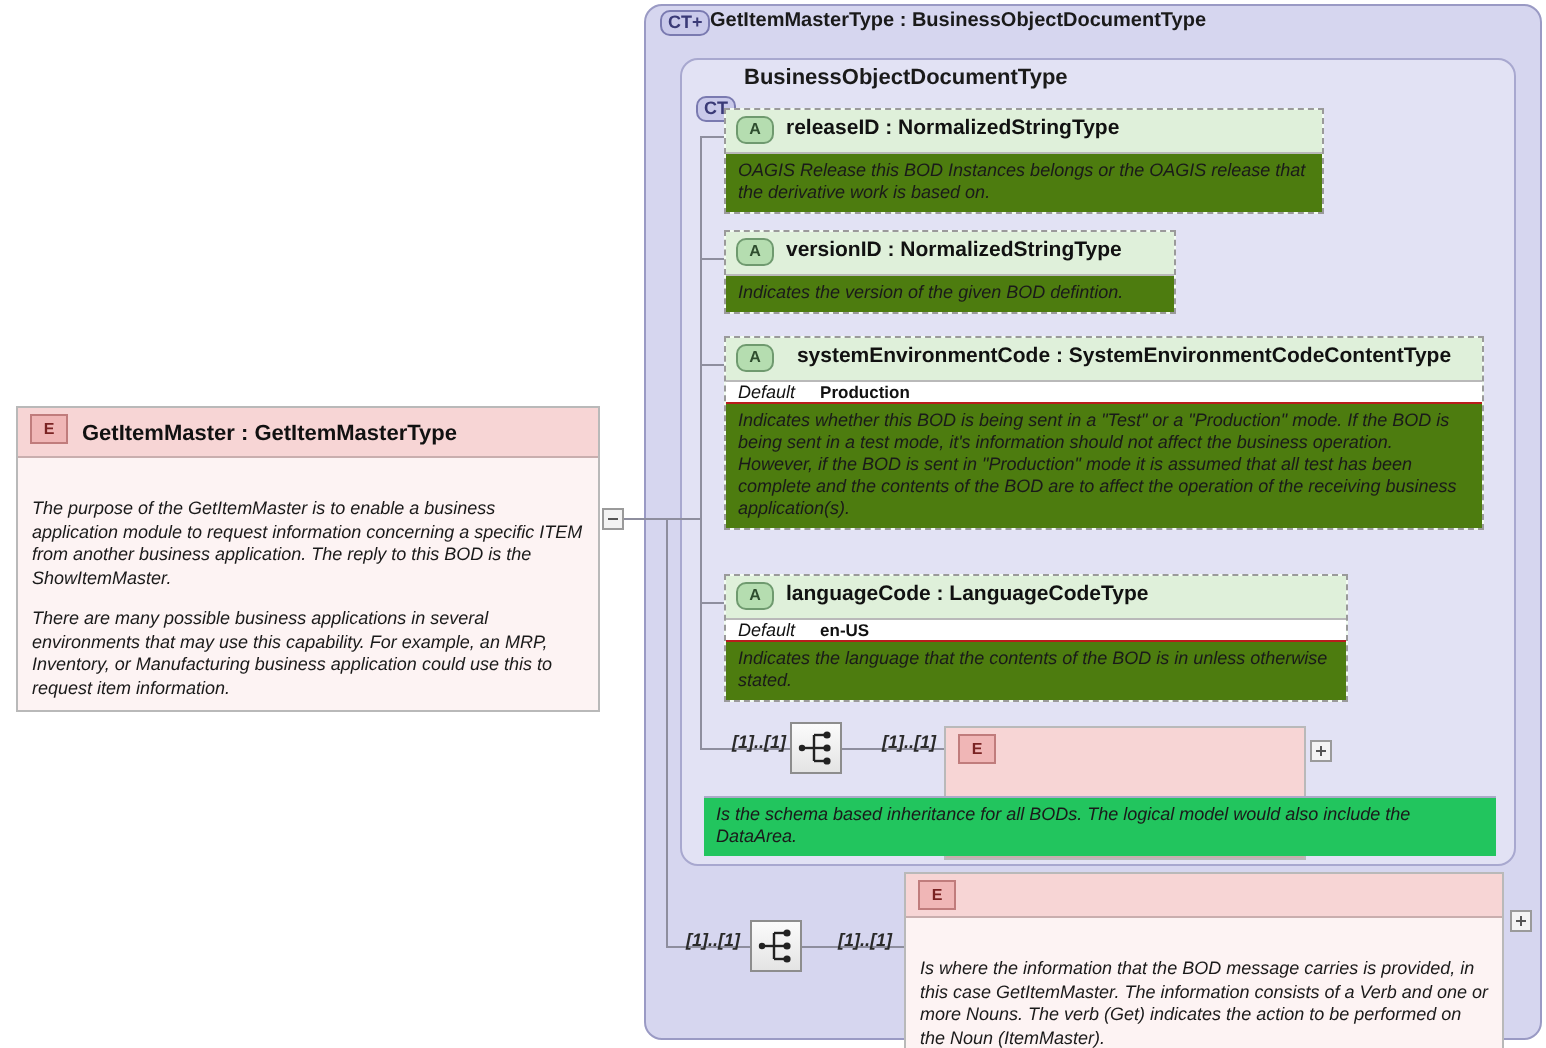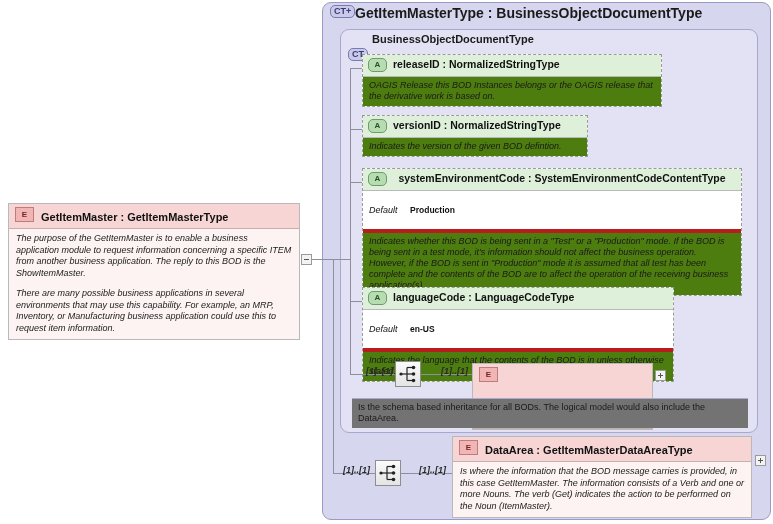--- a/index.html
+++ b/index.html
@@ -15,21 +15,21 @@
   
   #ct-panel{
     left:322px;top:2px;width:449px;height:518px;
     background:#d6d6ef;
     border:1px solid #9a9ac4;
     border-radius:9px;
     box-sizing:border-box;
   }
   #ct-panel-title{
     left:355px;top:5px;
-    font-size:14px;font-weight:bold;color:#1a1a1a;
+    font-size:10px;font-weight:bold;color:#1a1a1a;
     white-space:nowrap;
   }
   .badge{
     display:inline-block;
     border:1px solid #7a7ab0;
     border-radius:5px;
     background:#c9c9ea;
     color:#3a3a77;
     font-size:9px;font-weight:bold;
     line-height:11px;
@@ -78,22 +78,22 @@
     width:17px;height:12px;
     border:1px solid #6f9a6f;
     border-radius:5px;
     background:#b5ddb0;
     color:#2e4d2e;
     font-size:8px;font-weight:bold;
     line-height:12px;text-align:center;
   }
   .attr-default{
     background:#ffffff;
-    border-bottom:4px solid #b91c1c;
-    padding:14px 6px;
+    border-bottom:1px solid #b91c1c;
+    padding:0 6px;
     font-size:9px;color:#111;
     white-space:nowrap;
   }
   .attr-default .dlabel{font-style:italic;font-weight:normal;}
   .attr-default .dval{font-weight:bold;padding-left:10px;font-size:8.5px;}
   .attr-doc{
     background:#4d7c0f;
     padding:3px 6px 4px 6px;
     font-size:9px;font-style:italic;color:#1a1a1a;
     line-height:11px;
@@ -125,40 +125,40 @@
     position:absolute;left:6px;top:3px;
     width:17px;height:13px;
     border:1px solid #c07c7c;
     background:#f0b6b6;
     color:#7a2222;
     font-size:8px;font-weight:bold;
     line-height:13px;text-align:center;
   }
   .el-doc{
     background:#fdf3f3;
-    padding:4px 7px 5px 7px;
+    padding:20px 7px 5px 7px;
     font-size:9px;font-style:italic;color:#1a1a1a;
     line-height:11.5px;
   }
   .el-doc p{margin:0;}
   .el-doc p + p{margin-top:9px;}
 
   #box-getitemmaster{left:8px;top:203px;width:292px;}
   #box-apparea{left:472px;top:363px;width:181px;}
   #box-dataarea{left:452px;top:436px;width:300px;}
   #box-apparea .el-head{padding-right:4px;}
   #box-apparea .el-title .ref{display:inline-block;min-width:60px;margin-top:44px;}
 
   
   #inherit-note{
     left:352px;top:398px;width:396px;
-    background:#737373;
+    background:#22c55e;
     border-top:1px solid #aaaac8;
     padding:3px 6px 4px 6px;
-    font-size:9px;color:#1a1a1a;
+    font-size:9px;font-style:italic;color:#1a1a1a;
     line-height:11px;
     box-sizing:border-box;
   }
 
   
   .seq-icon{
     width:26px;height:26px;
     background:linear-gradient(180deg,#fbfbfb 0%,#e4e4e4 100%);
     border:1px solid #8d8d8d;
     box-sizing:border-box;
@@ -326,19 +326,18 @@
     <circle cx="17.5" cy="18.5" r="1.8" fill="#222"></circle>
   </svg>
 </div>
 
 <div class="abs card" id="card-c">[1]..[1]</div>
 <div class="abs card" id="card-d">[1]..[1]</div>
 
 <div class="abs el-box" id="box-dataarea">
   <div class="el-head">
     <span class="ebadge">E</span>
-    <span class="el-title">DataArea : GetItemMasterDataAreaType</span>
   </div>
   <div class="el-doc">
     <p>Is where the information that the BOD message carries is provided, in this case GetItemMaster. The information consists of a Verb and one or more Nouns. The verb (Get) indicates the action to be performed on the Noun (ItemMaster).</p>
   </div>
 </div>
 <div class="abs plus" id="plus-dataarea"></div>
 
 </body></html>

